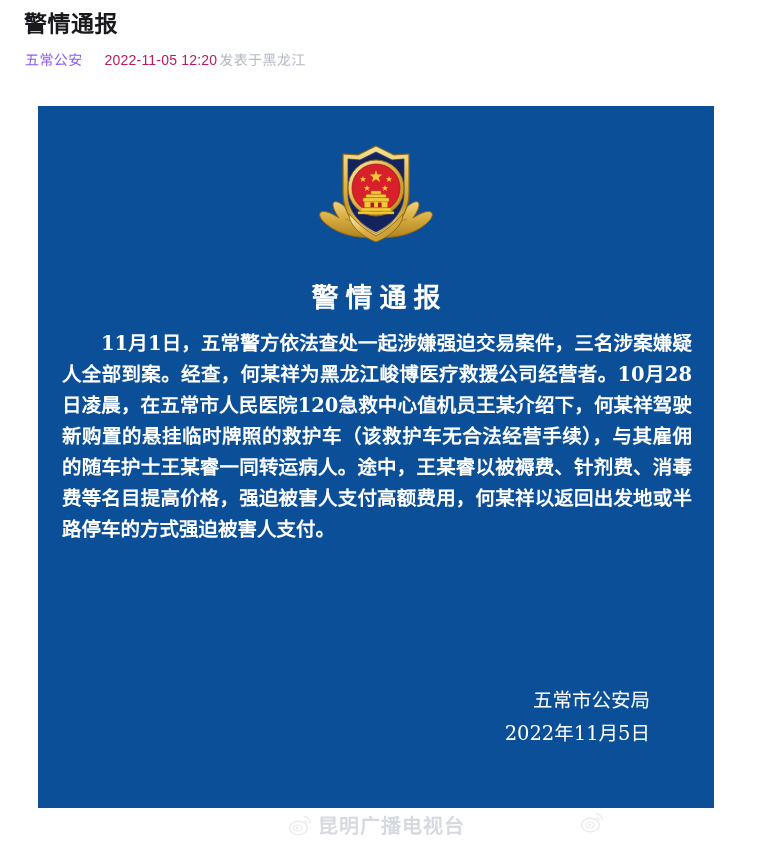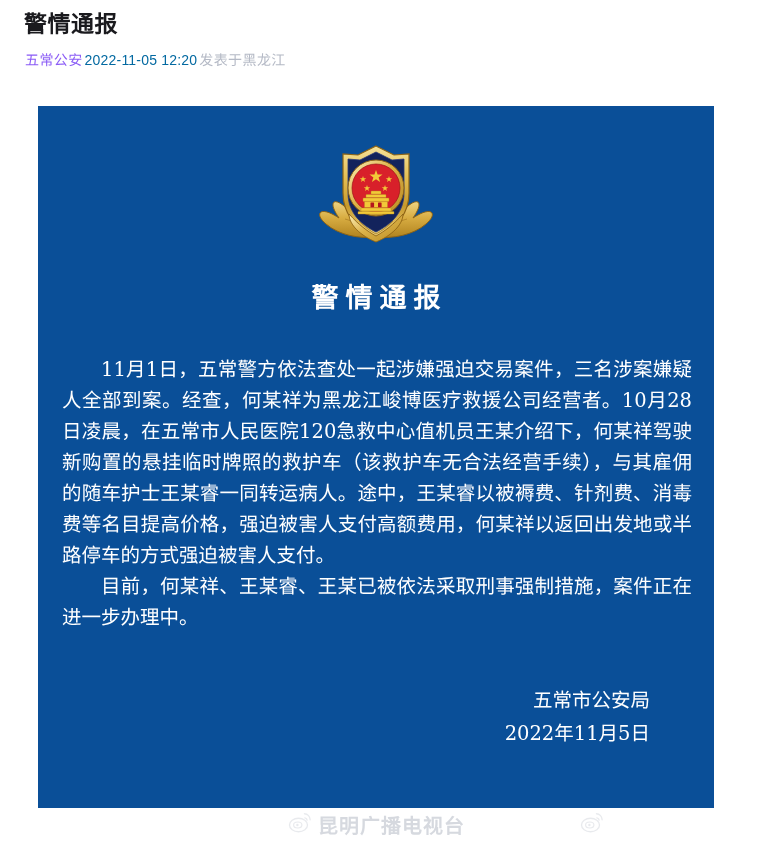--- a/index.html
+++ b/index.html
@@ -40,22 +40,22 @@
     top: 50px;
     font-size: 14px;
     line-height: 20px;
     white-space: nowrap;
   }
   .meta-author {
     color: #8b5cf6;
     letter-spacing: 0.4px;
   }
   .meta-date {
-    color: #0369a1;
-    margin-left: 2px;
+    color: #be185d;
+    margin-left: 22px;
     letter-spacing: 0.2px;
   }
   .meta-location {
     color: #b5bac6;
     margin-left: 2px;
     letter-spacing: 0.4px;
   }
 
   
   .notice-card {
@@ -98,22 +98,23 @@
     color: #ffffff;
     letter-spacing: 7px;
     text-indent: 7px;
     font-family: "DejaVu Sans", "Liberation Sans", sans-serif;
   }
 
   
   .notice-body {
     position: absolute;
     left: 24px;
-    top: 248px;
+    top: 222px;
     width: 630px;
+    font-weight: bold;
   }
   .notice-body p {
     margin: 0;
     color: #ffffff;
     font-size: 19.5px;
     line-height: 31px;
     text-align: justify;
     text-justify: inter-ideograph;
     text-indent: 2em;
     font-family: "DejaVu Serif", "Liberation Serif", serif;
@@ -130,20 +131,21 @@
     font-size: 19.5px;
     line-height: 33px;
     font-family: "DejaVu Serif", "Liberation Serif", serif;
   }
   .notice-signature div { white-space: nowrap; }
 
   
   .watermark {
     position: absolute;
     display: flex;
+    align-items: center;
     gap: 6px;
     font-size: 20px;
     font-weight: 700;
     letter-spacing: 1px;
     white-space: nowrap;
     pointer-events: none;
     user-select: none;
   }
   .watermark.wm-left {
     left: 288px;
@@ -235,21 +237,20 @@
 
       <path d="M34 73 C44 84 52 90 61 95 C70 90 78 84 88 73 C88 84 76 95 61 101 C46 95 34 84 34 73 Z" fill="url(#gold2)" stroke="#8e6415" stroke-width="0.9"></path>
       <path d="M44 80 C50 86 55 90 61 93 C67 90 72 86 78 80" fill="none" stroke="#a5781f" stroke-width="0.8"></path>
     </svg>
   </div>
 
   <div class="notice-heading">警情通报</div>
 
   <div class="notice-body">
     <p>11月1日，五常警方依法查处一起涉嫌强迫交易案件，三名涉案嫌疑人全部到案。经查，何某祥为黑龙江峻博医疗救援公司经营者。10月28日凌晨，在五常市人民医院120急救中心值机员王某介绍下，何某祥驾驶新购置的悬挂临时牌照的救护车（该救护车无合法经营手续），与其雇佣的随车护士王某睿一同转运病人。途中，王某睿以被褥费、针剂费、消毒费等名目提高价格，强迫被害人支付高额费用，何某祥以返回出发地或半路停车的方式强迫被害人支付。</p>
-    <p>目前，何某祥、王某睿、王某已被依法采取刑事强制措施，案件正在进一步办理中。</p>
   </div>
 
   <div class="notice-signature">
     <div>五常市公安局</div>
     <div>2022年11月5日</div>
   </div>
 </div>
 
 <div class="watermark wm-left">
   <svg class="wm-logo" viewBox="0 0 32 32" aria-hidden="true">

